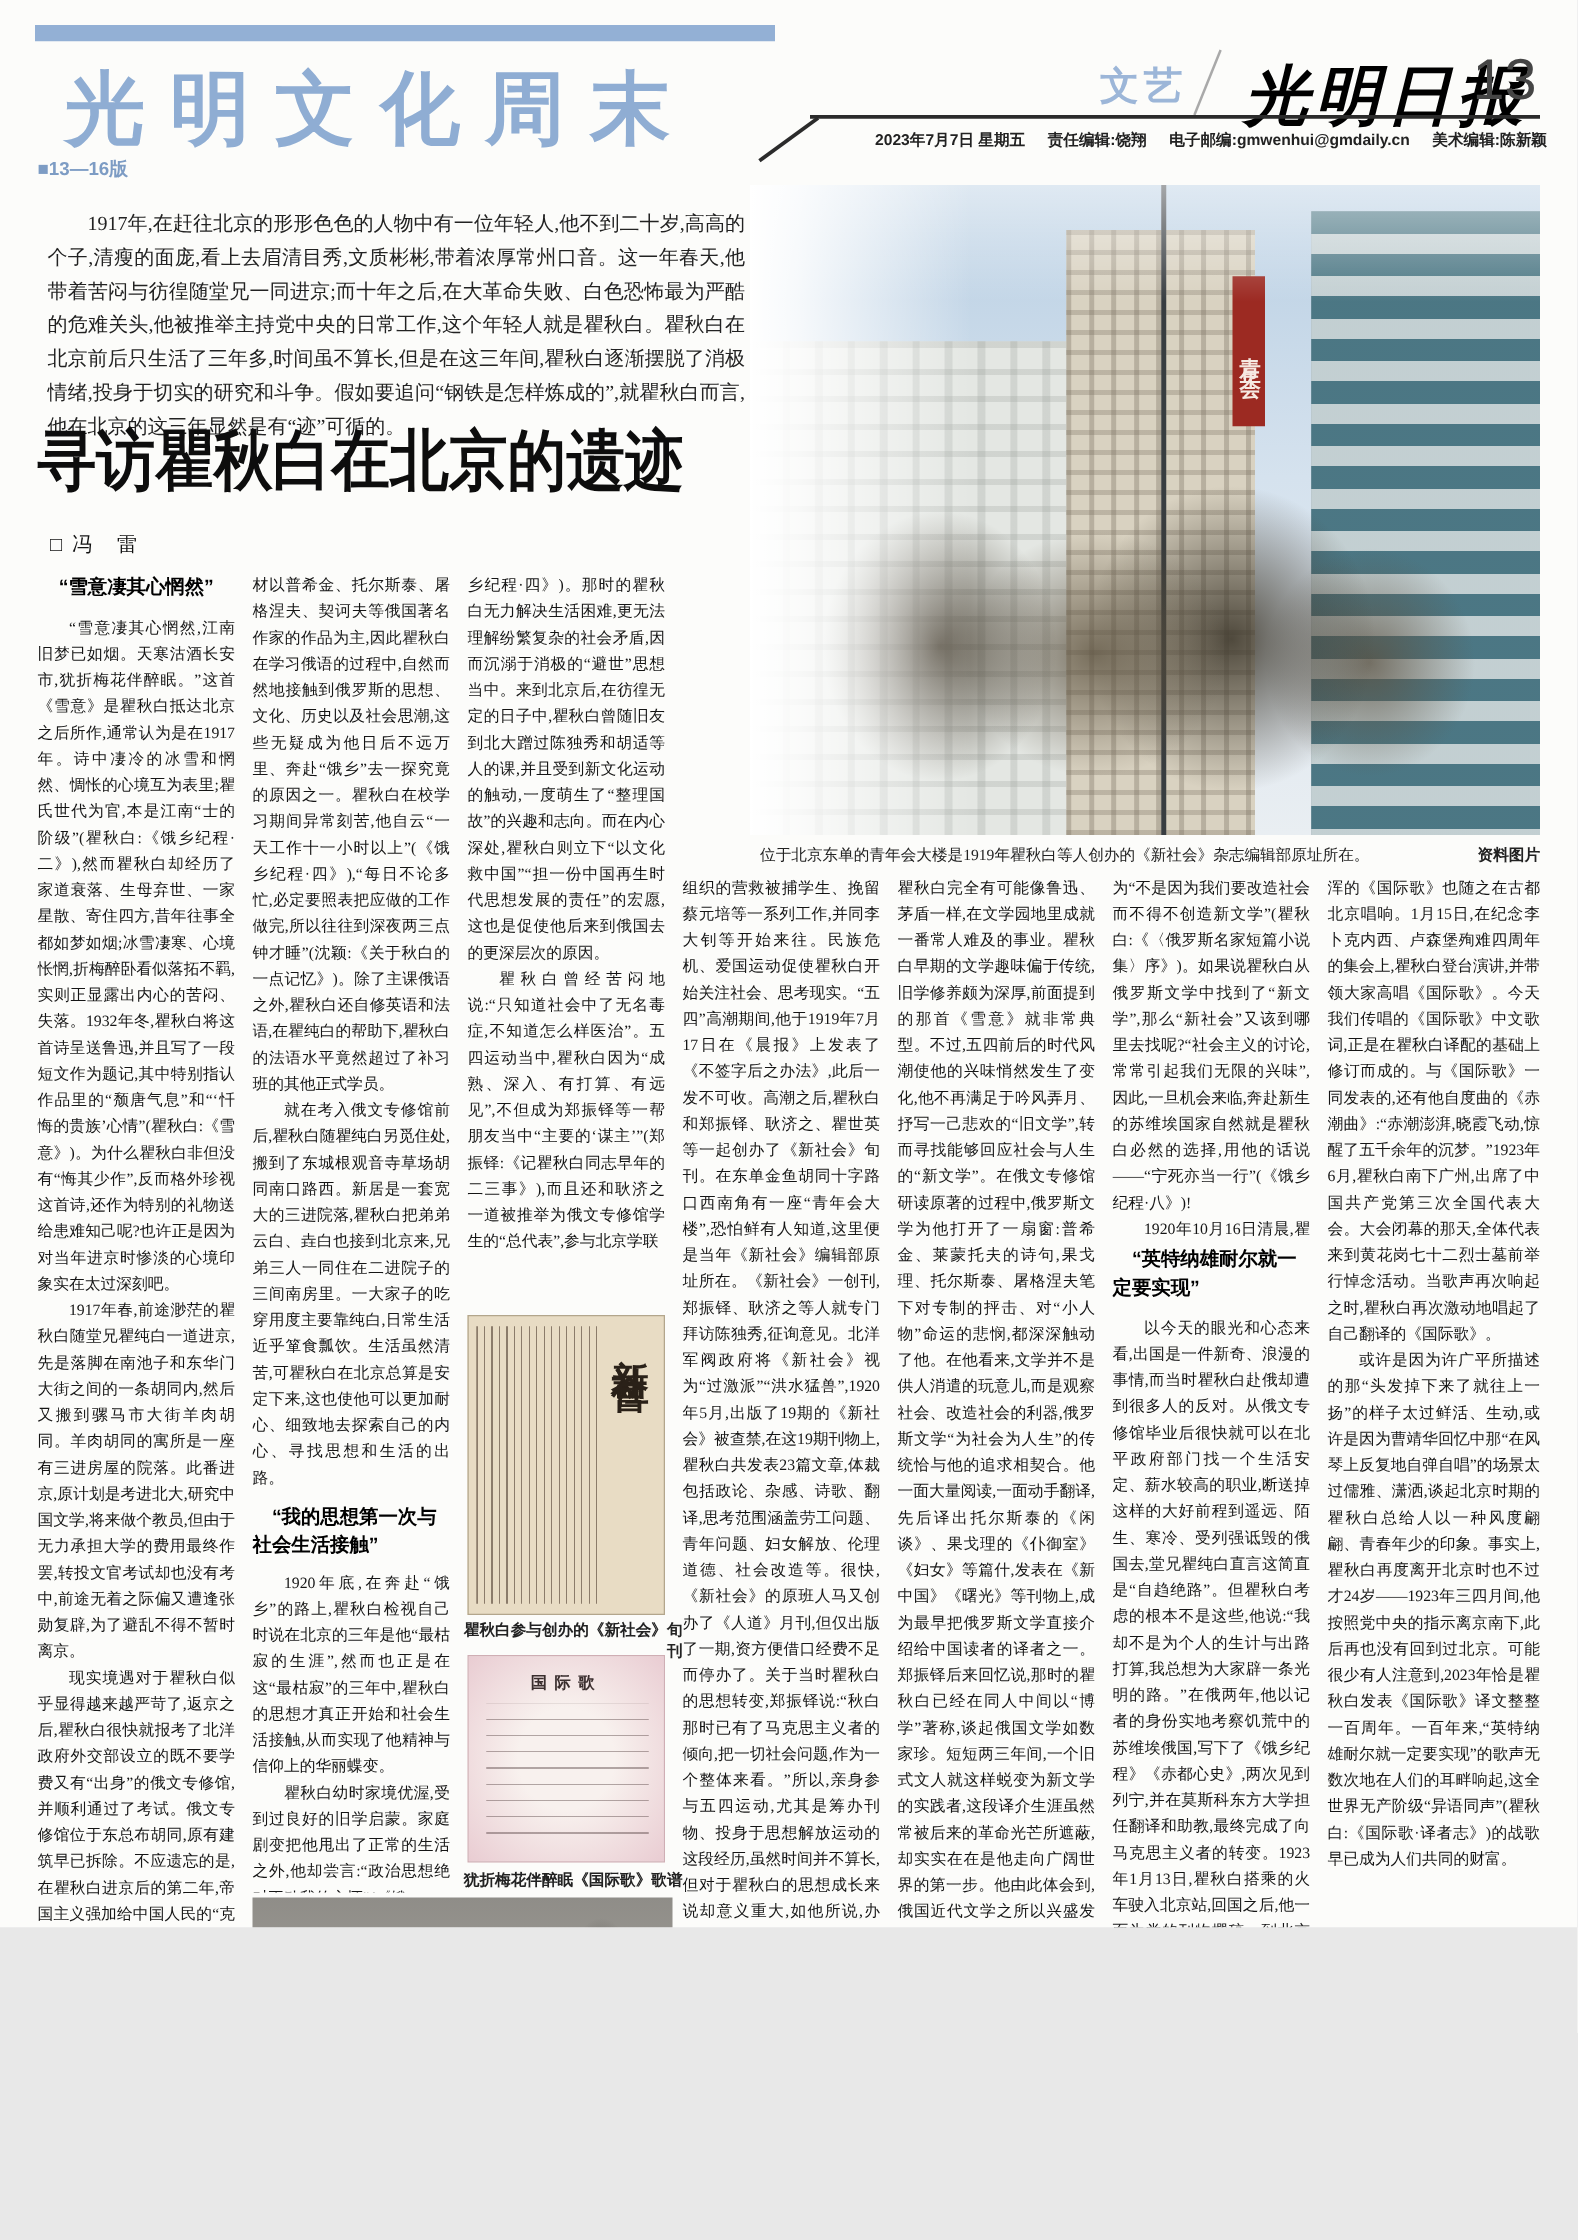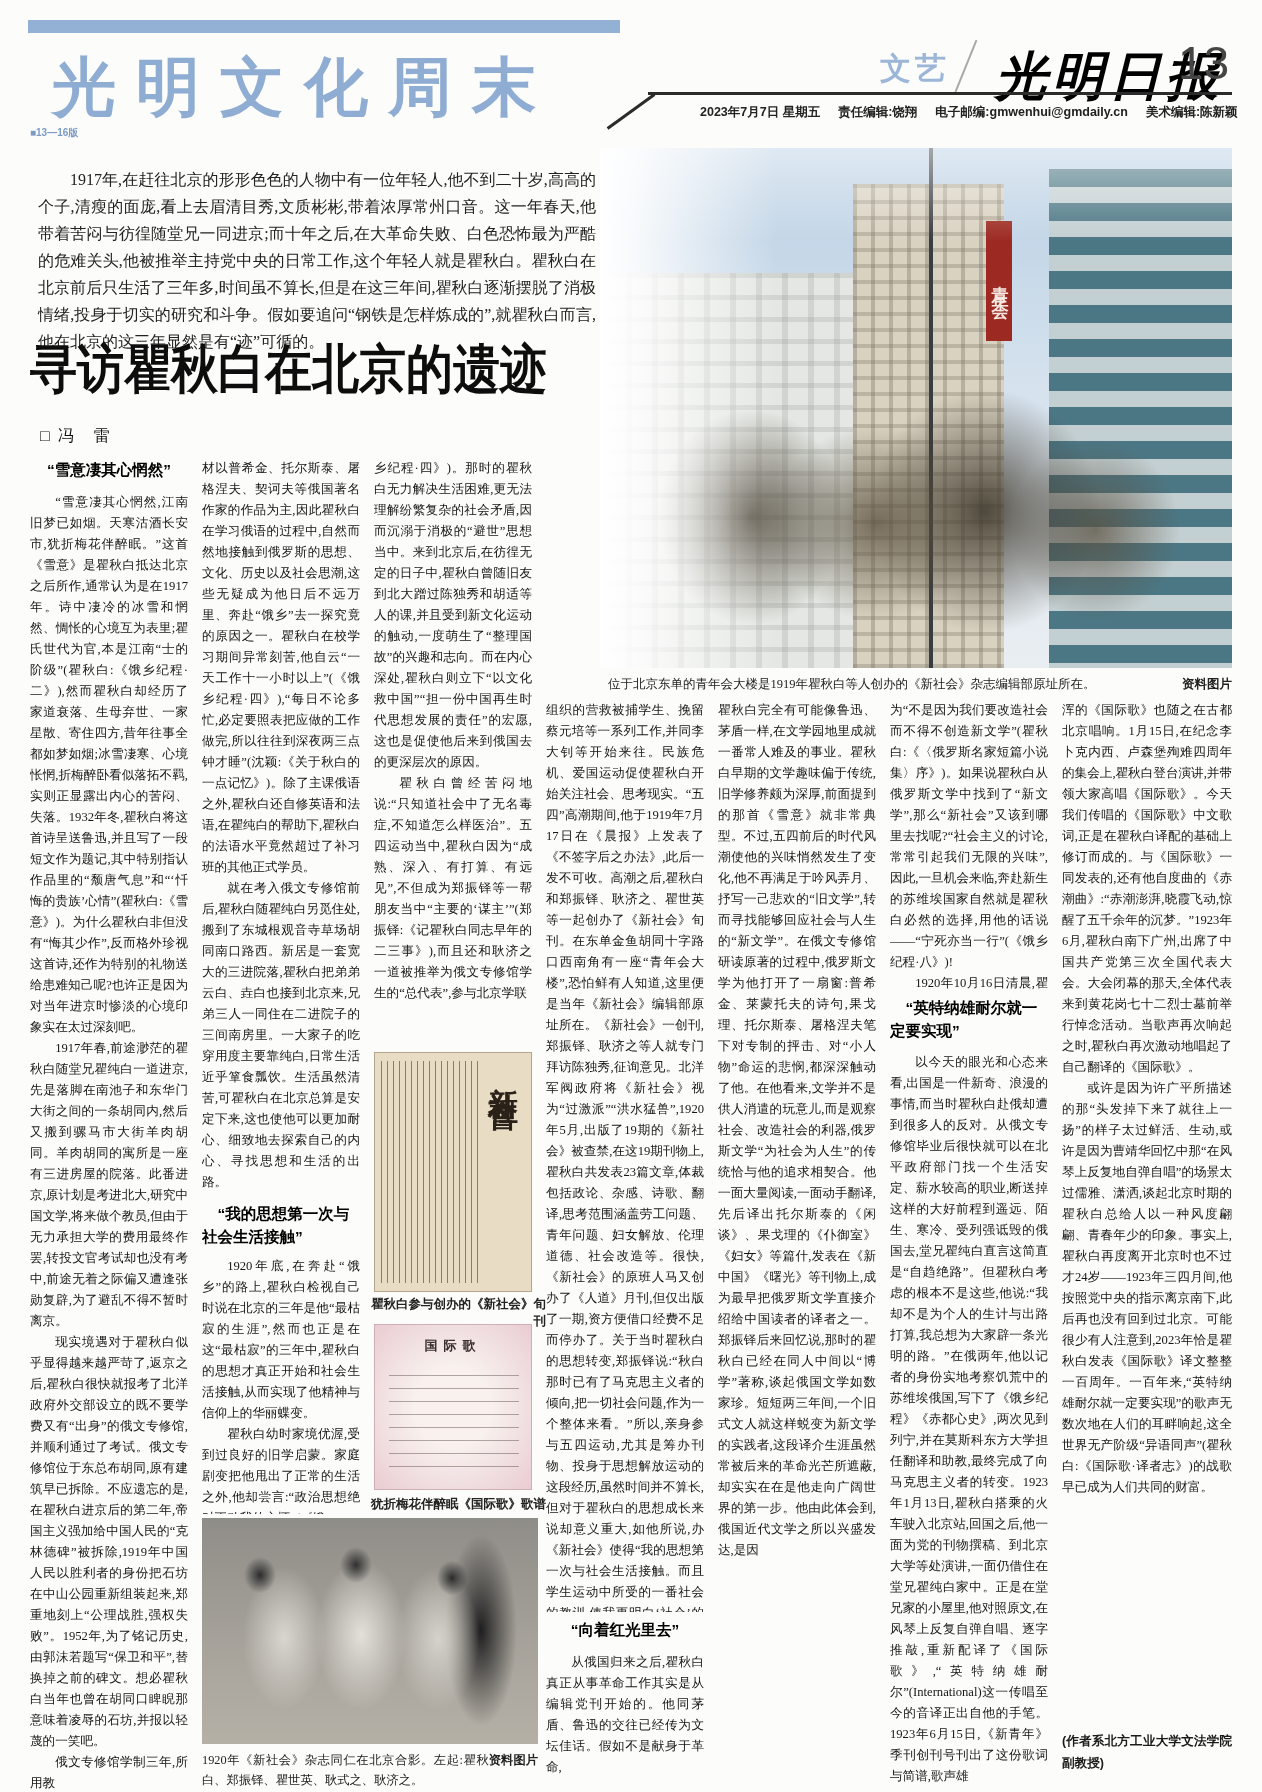--- a/index.html
+++ b/index.html
@@ -1,24 +1,24 @@
 <!DOCTYPE html>
 <html><head>
 <meta charset="utf-8">
 <style>
   html,body{margin:0;padding:0;background:#e8e8e8;}
-  .page{position:relative;width:1262px;height:1792px;margin:0 auto;background:#fcfcfa;
+  .page{position:relative;width:1262px;height:1542px;margin:0 auto;background:#fcfcfa;
         font-family:"Liberation Serif","DejaVu Serif",serif;color:#1b1b1b;overflow:hidden;}
   .abs{position:absolute;}
 
   
   .topbar{left:28px;top:20px;width:592px;height:13px;background:#93b0d5;}
   .masthead{left:52px;top:44px;width:580px;font-size:64px;font-weight:bold;color:#8fadd3;
             letter-spacing:20px;font-family:"Liberation Serif",serif;white-space:nowrap;}
-  .editions{left:30px;top:126px;font-size:10px;font-weight:bold;color:#7d9cc4;
+  .editions{left:30px;top:126px;font-size:15px;font-weight:bold;color:#7d9cc4;
             font-family:"Liberation Sans",sans-serif;}
   .section-tag{left:880px;top:48px;font-size:31px;font-weight:bold;color:#9cb6d8;
                font-family:"Liberation Sans",sans-serif;letter-spacing:4px;}
   .hdr-slash{left:965px;top:38px;width:2px;height:56px;background:#a9a9a9;transform:rotate(22deg);}
   .brand{left:995px;top:42px;font-size:52px;font-weight:bold;font-style:italic;color:#000000;
          letter-spacing:5px;white-space:nowrap;}
   .pageno{left:1178px;top:36px;font-size:46px;color:#454545;font-family:"Liberation Sans",sans-serif;}
   .hdr-rule{left:648px;top:92px;width:584px;height:3px;background:#2b2b2b;}
   .hdr-rule-tip{left:602px;top:110px;width:58px;height:3px;background:#2b2b2b;transform:rotate(-36deg);}
   .dateline{left:700px;top:104px;width:532px;font-size:12.5px;font-weight:bold;color:#222;

